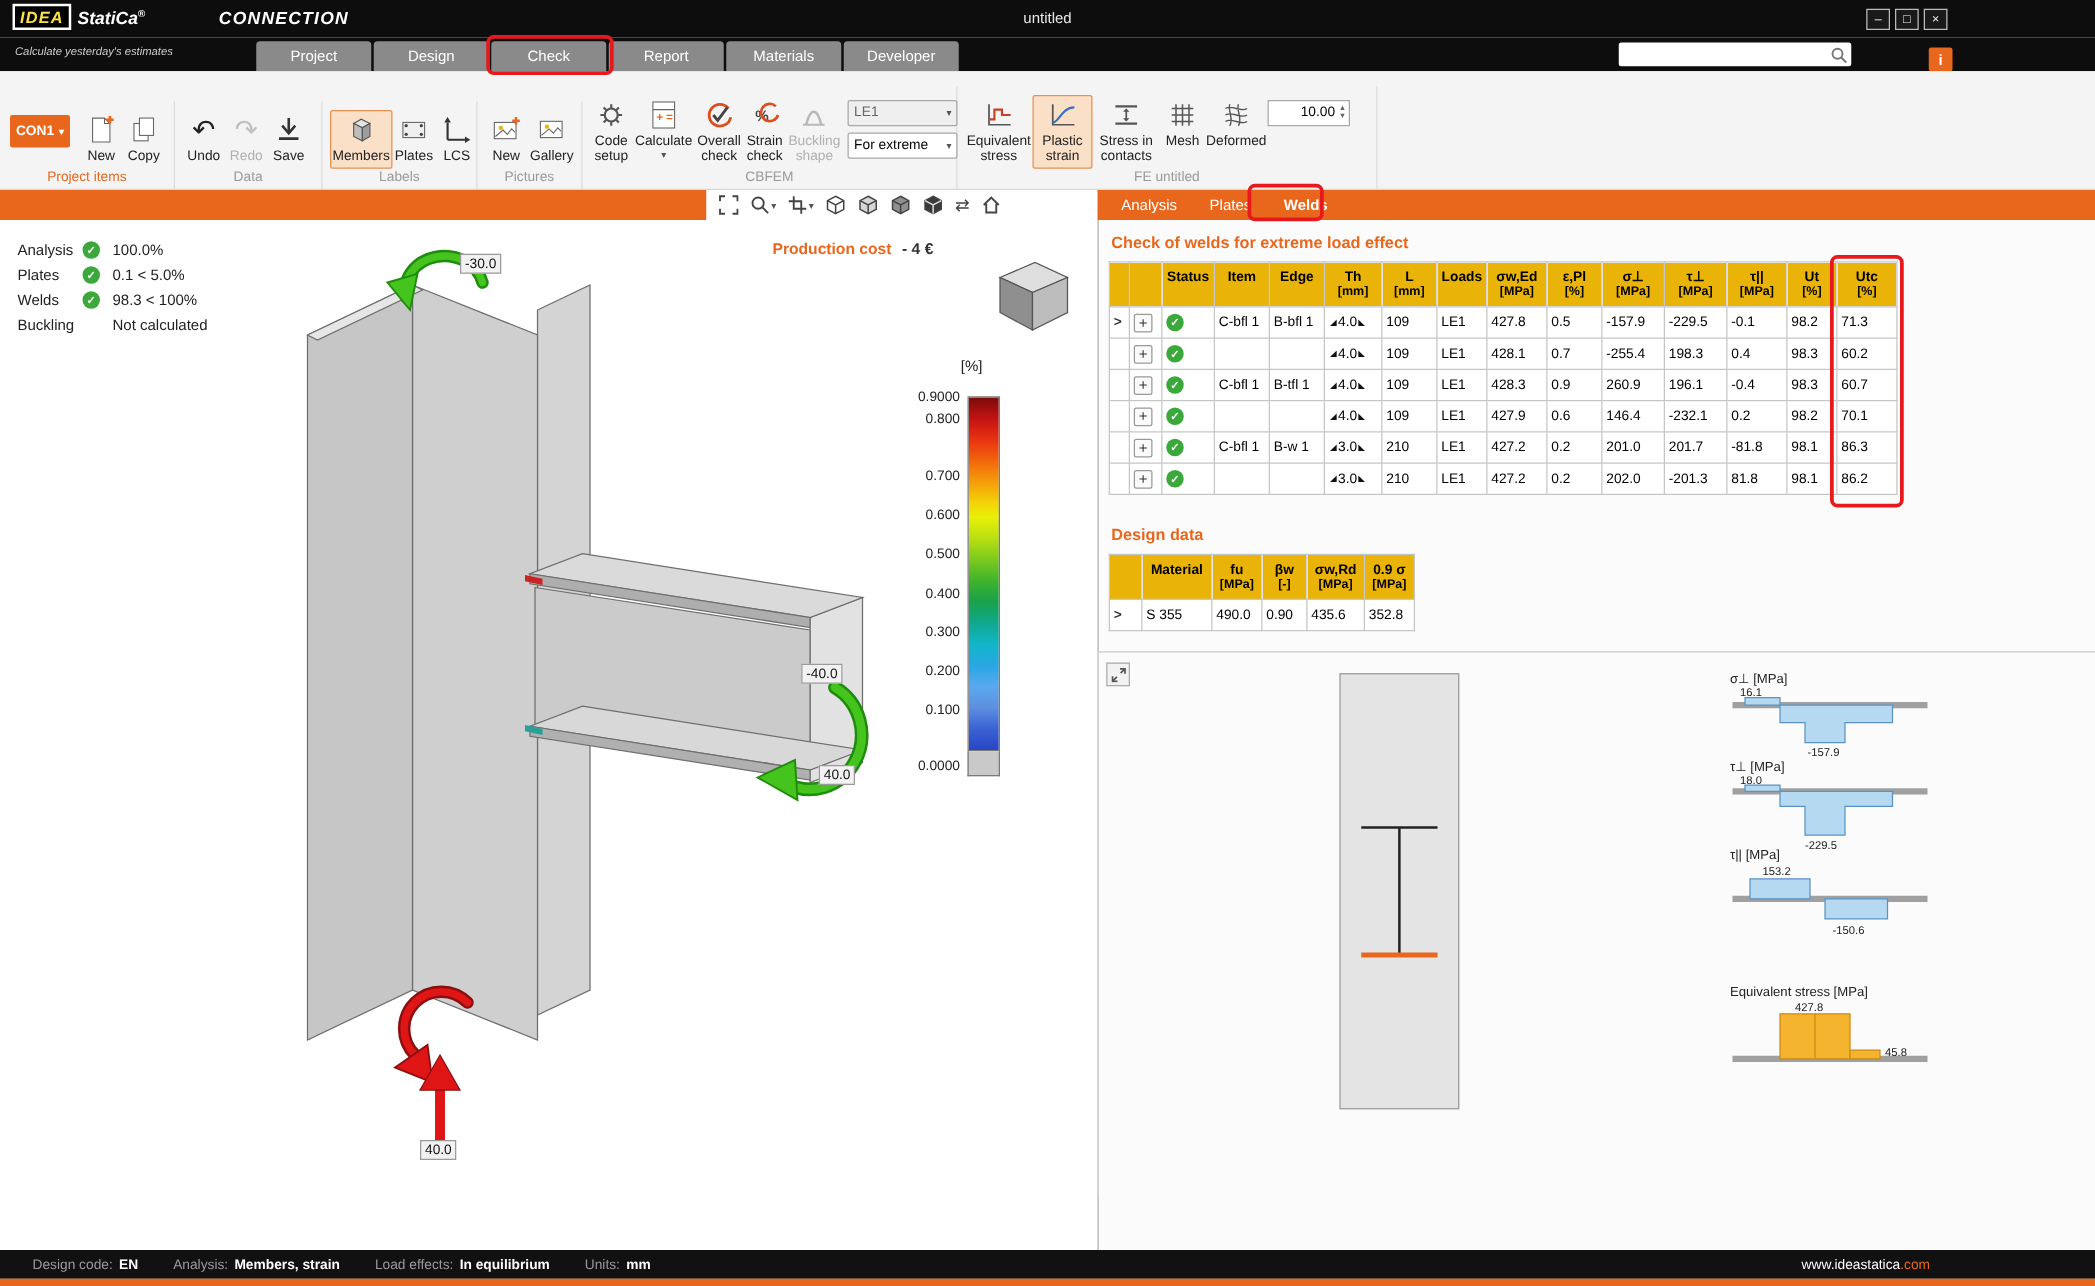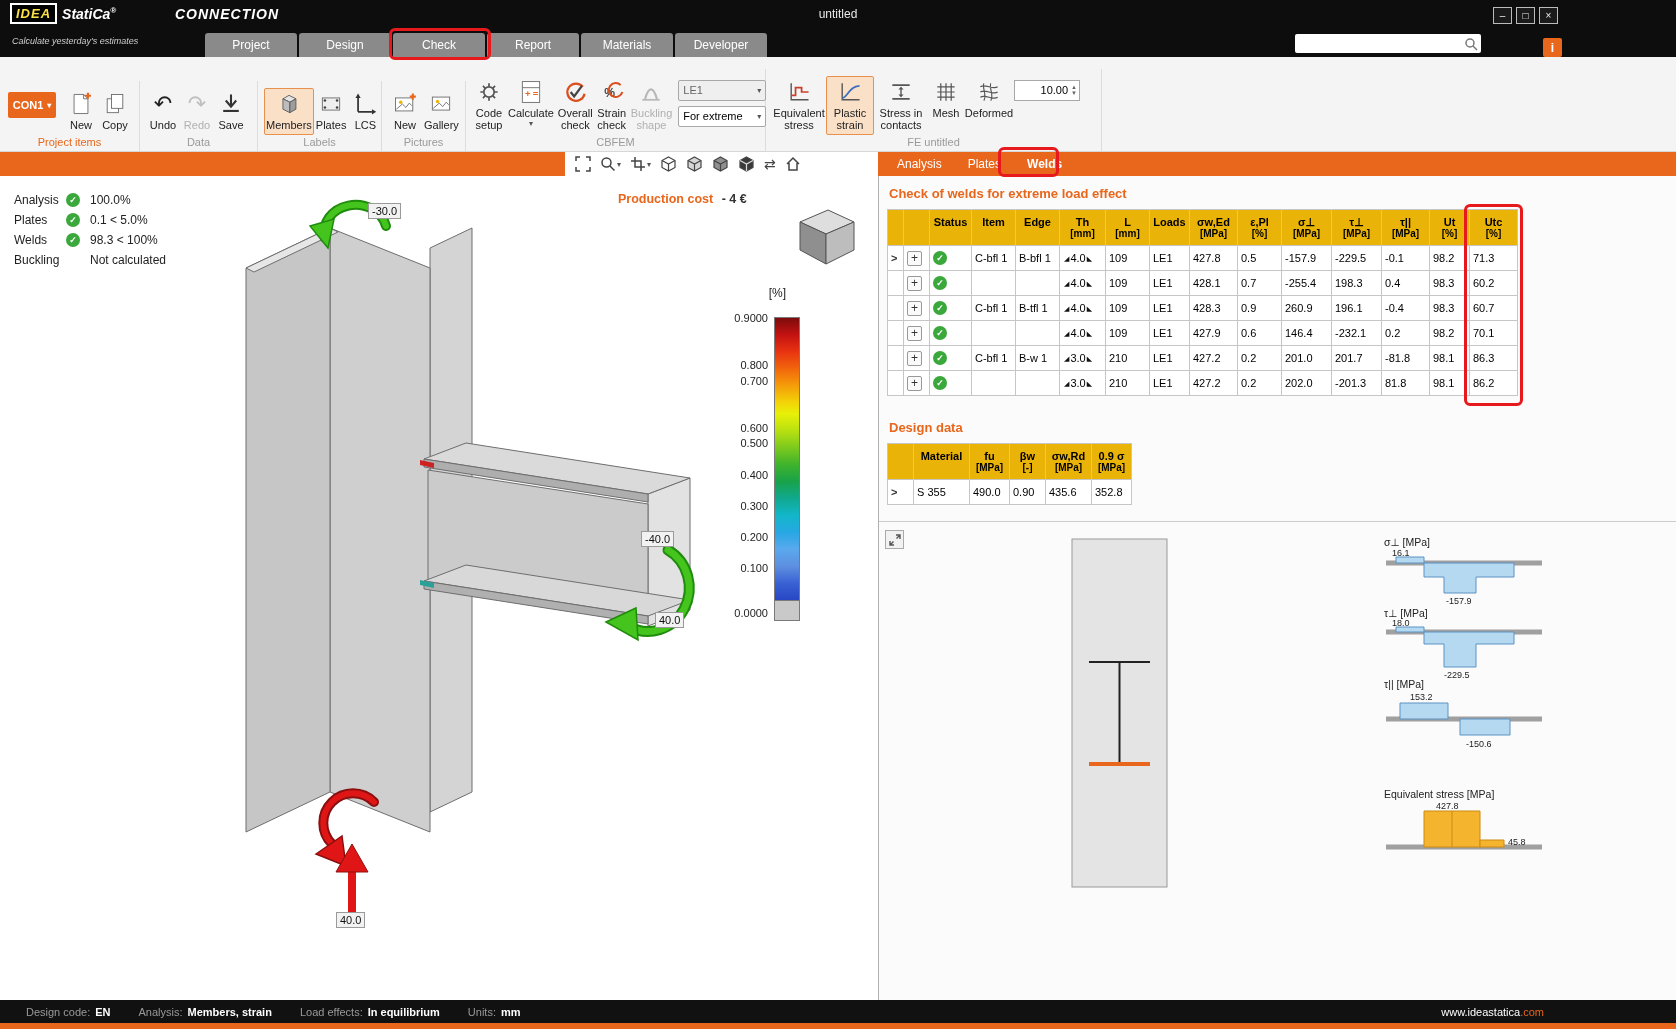--- a/index.html
+++ b/index.html
@@ -565,23 +565,23 @@
     <polygon points="18,18 46,6 72,18 44,30" fill="#dedede" stroke="#555"></polygon>
     <polygon points="18,18 44,30 44,60 18,46" fill="#8f8f8f" stroke="#555"></polygon>
     <polygon points="44,30 72,18 72,46 44,60" fill="#bdbdbd" stroke="#555"></polygon>
   </svg>
 
   <div class="scalebox">
     <div class="scale-unit">[%]</div>
     <div class="scale-row">
       <div class="scale-ticks" id="scale-ticks">
           <div class="tick" style="top: 0px;">0.9000</div>
-          <div class="tick" style="top: 47px; margin-left: 40px;">0.800</div>
+          <div class="tick" style="top: 17px; margin-left: 40px;">0.800</div>
           <div class="tick" style="top: 62.6px;">0.700</div>
-          <div class="tick" style="top: 93.9px; margin-top: 16px;">0.600</div>
+          <div class="tick" style="top: 93.9px;">0.600</div>
           <div class="tick" style="top: 125.2px;">0.500</div>
           <div class="tick" style="top: 156.5px;">0.400</div>
           <div class="tick" style="top: 187.8px;">0.300</div>
           <div class="tick" style="top: 219.1px;">0.200</div>
           <div class="tick" style="top: 250.4px;">0.100</div>
           <div class="tick" style="top: 295px;">0.0000</div>
         </div>
       <div>
         <div class="scale-bar"></div>
         <div class="scale-gray"></div>

